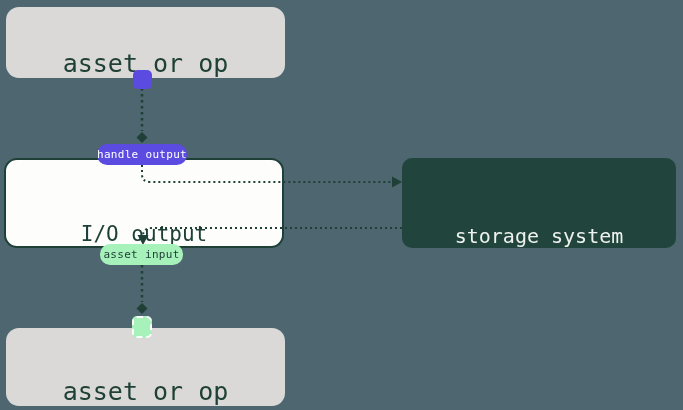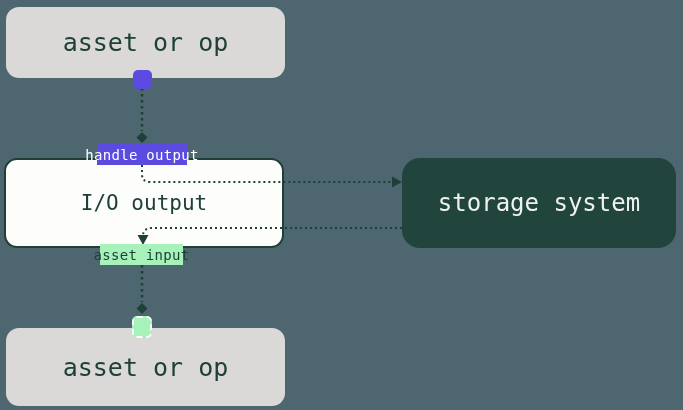--- a/index.html
+++ b/index.html
@@ -11,21 +11,21 @@
     position: relative;
     width: 683px;
     height: 410px;
     background: #4d6670;
     overflow: hidden;
     font-family: "DejaVu Sans Mono", "Liberation Mono", monospace;
   }
   .node {
     position: absolute;
     display: flex;
-    align-items: center;
+    align-items: flex-end;
     justify-content: center;
     box-sizing: border-box;
   }
   .asset-box {
     left: 6px;
     width: 279px;
     background: #dad9d7;
     border-radius: 13px;
     color: #1f4037;
     font-size: 25px;
@@ -44,23 +44,23 @@
     color: #1f4037;
     font-size: 21px;
     z-index: 1;
   }
   .storage-box {
     left: 402px;
     top: 158px;
     width: 274px;
     height: 90px;
     background: #21453c;
-    border-radius: 18px;
+    border-radius: 10px;
     color: #eef2ee;
-    font-size: 24px;
+    font-size: 20px;
     z-index: 1;
   }
   .edges-layer {
     position: absolute;
     left: 0;
     top: 0;
     width: 683px;
     height: 410px;
     z-index: 2;
     pointer-events: none;
@@ -84,22 +84,22 @@
     width: 20px;
     height: 22px;
     background: #a7f1ba;
     border: 2px dashed rgba(255, 255, 255, 0.95);
   }
   .edge-label {
     position: absolute;
     display: flex;
     align-items: center;
     justify-content: center;
-    border-radius: 0;
-    font-size: 14px;
+    border-radius: 10px;
+    font-size: 11px;
     letter-spacing: 0.3px;
     z-index: 4;
     white-space: nowrap;
   }
   .edge-label-output {
     left: 97px;
     top: 144px;
     width: 90px;
     height: 21px;
     background: #5b4be0;

